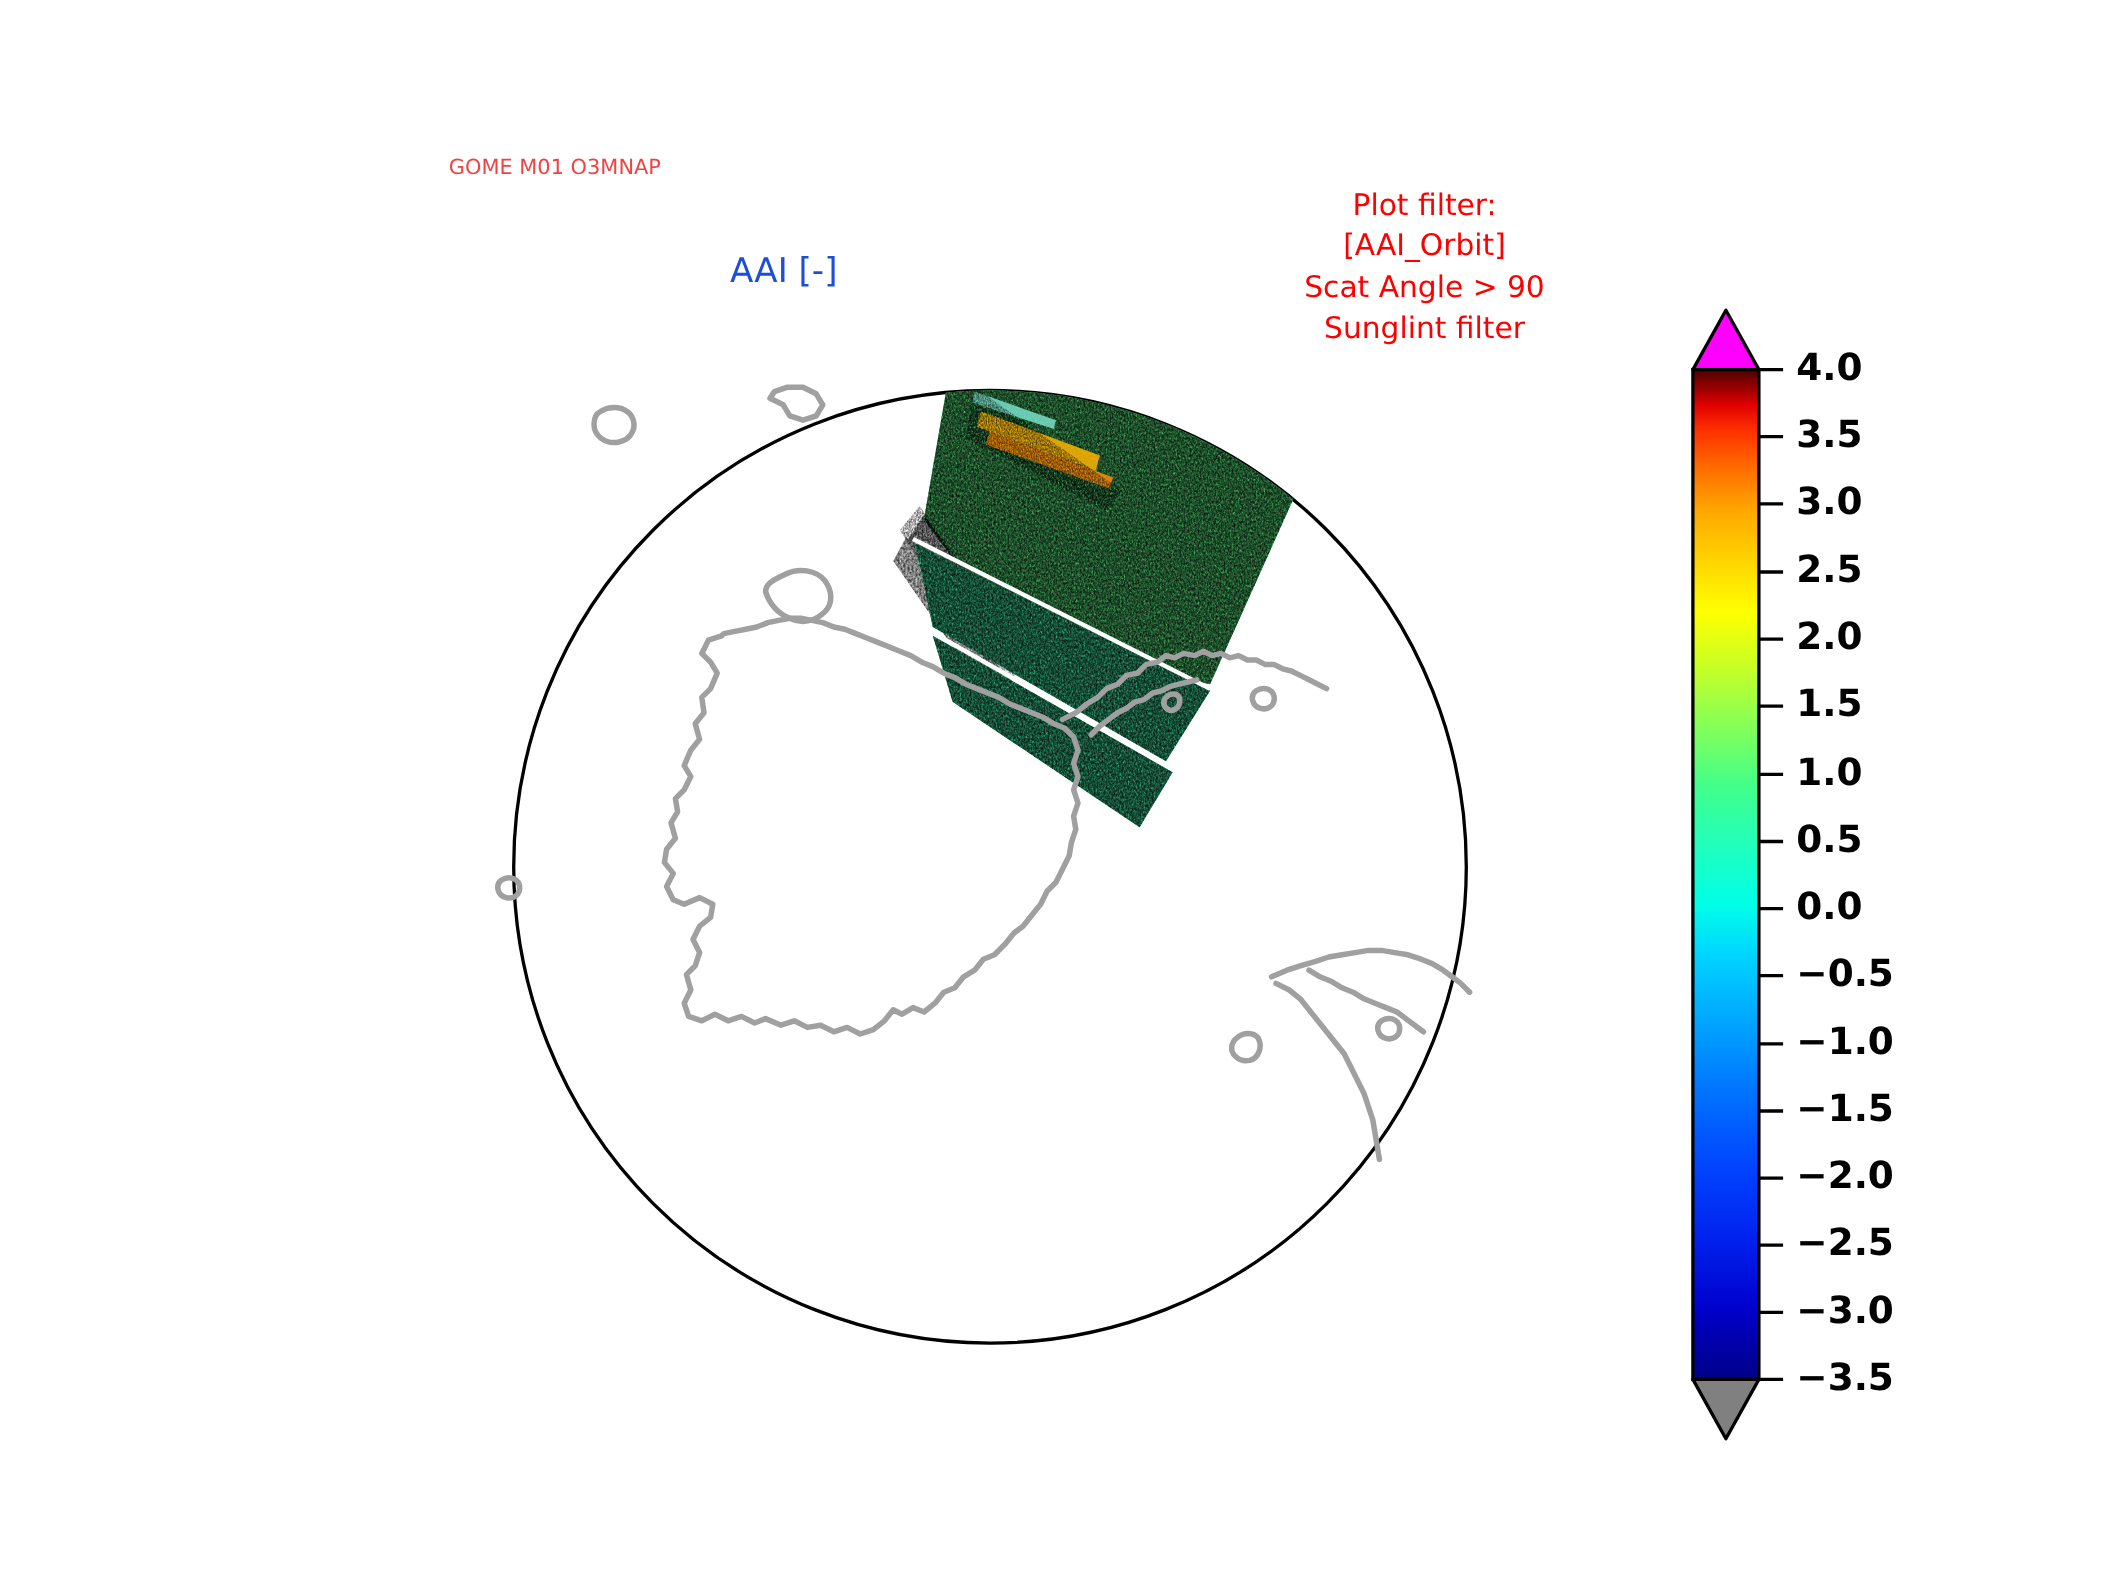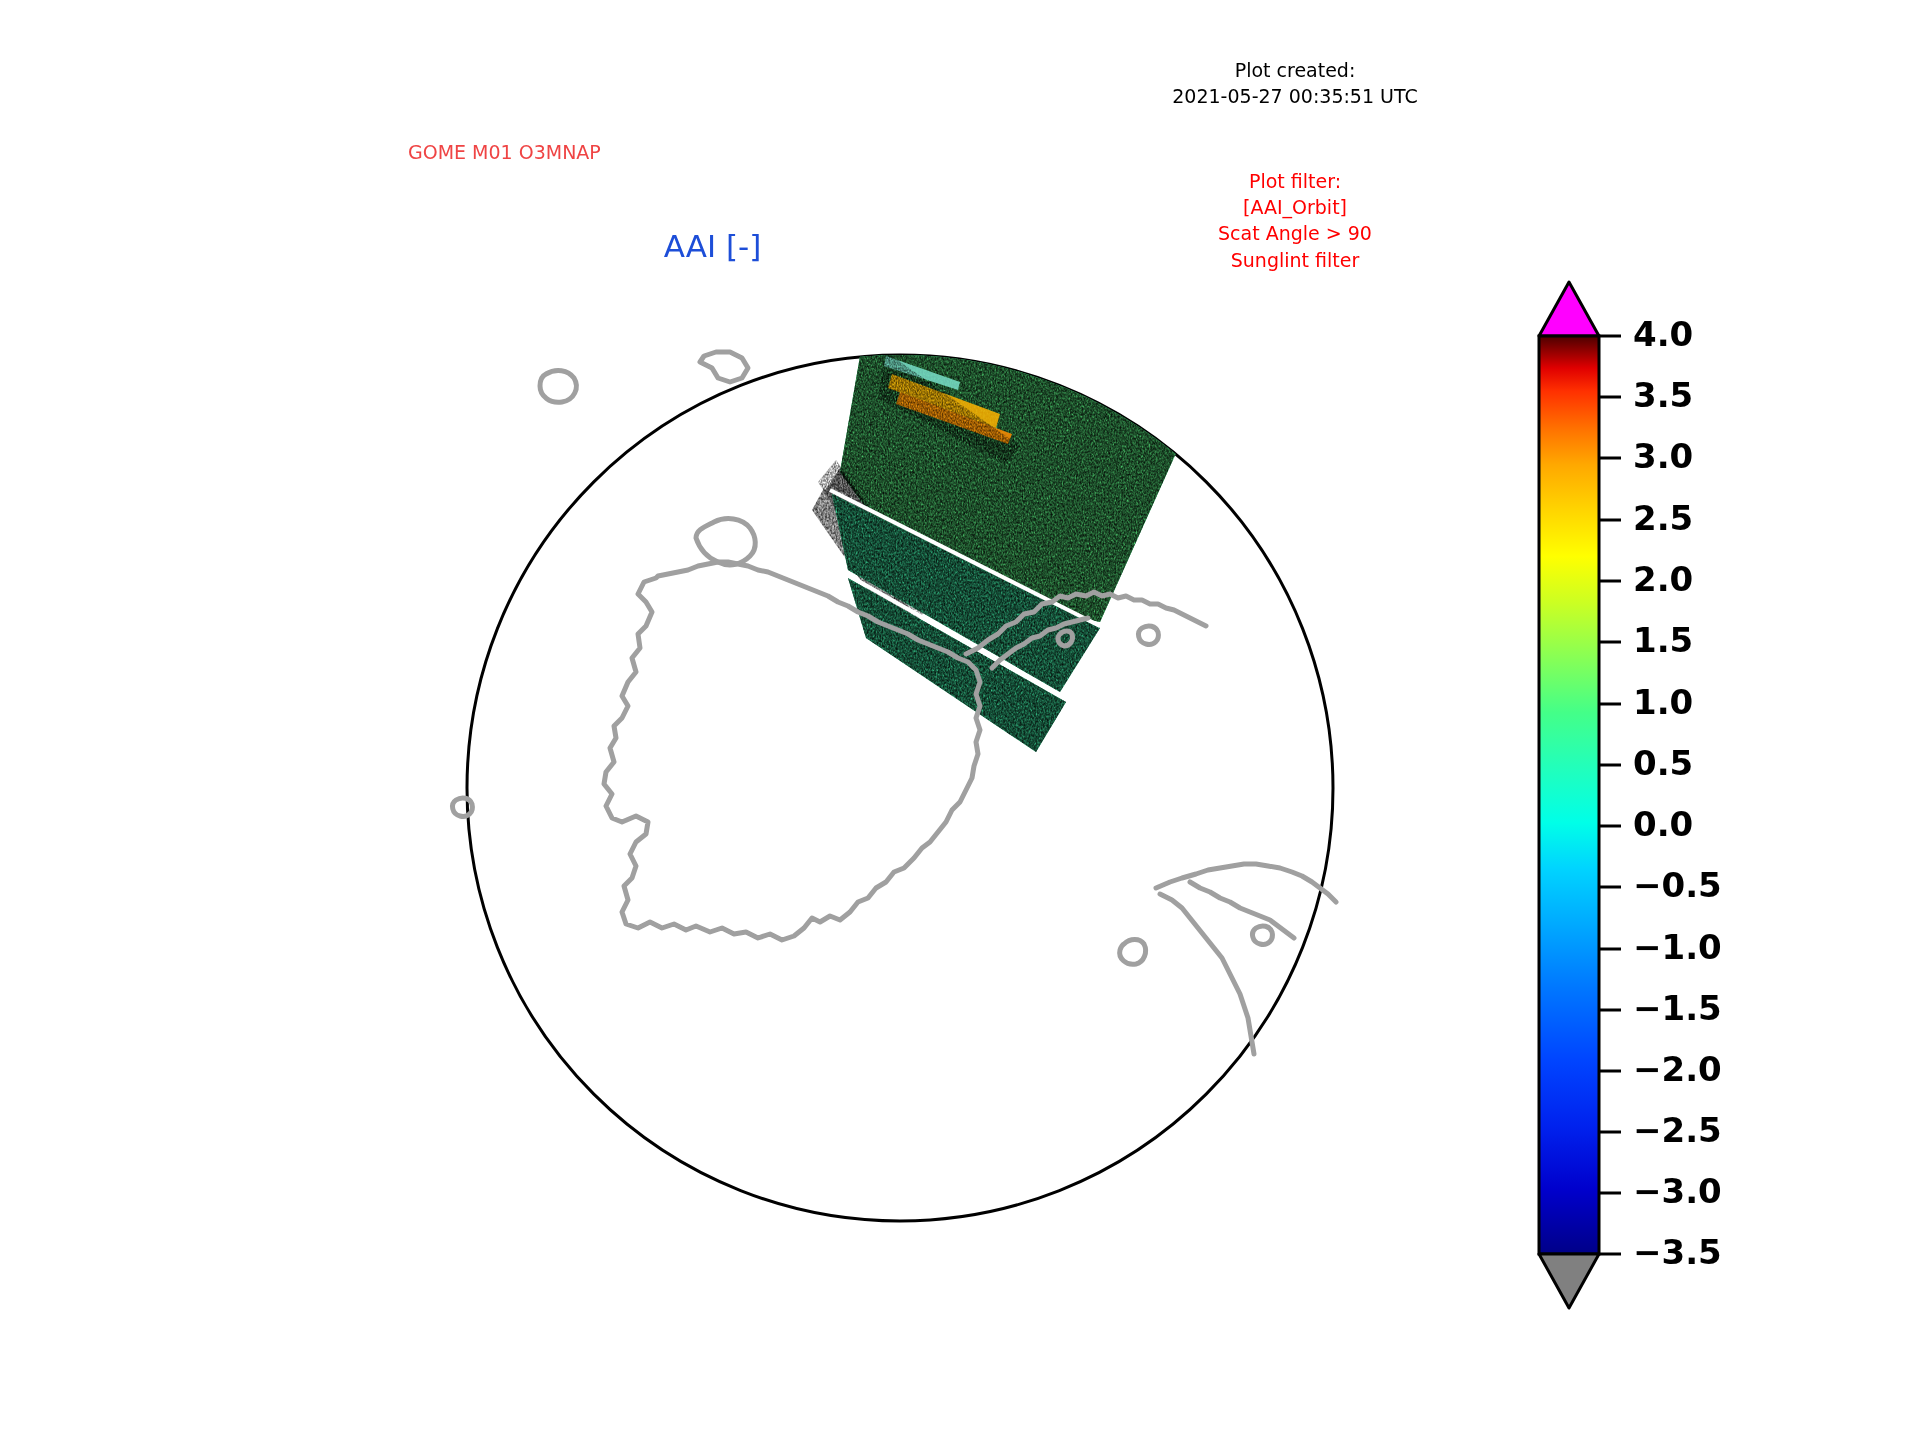--- a/index.html
+++ b/index.html
@@ -61,21 +61,21 @@
     font-size: 31px;
     color: #1d4ed8;
   }
 
   .filter-block {
     position: absolute;
     left: 1160px;
     top: 168px;
     width: 270px;
     text-align: center;
-    font-size: 19px;
+    font-size: 27px;
     color: #ff0000;
     line-height: 1.38;
   }
   .filter-line { display: block; white-space: nowrap; }
 
   
   .map-wrap {
     position: absolute;
     left: 400px;
     top: 282px;
@@ -99,24 +99,20 @@
     font-size: 34px;
     fill: #000000;
   }
 </style>
 </head>
 <body>
 
 <div class="root">
 
 
-  <div class="created-block">
-    <span class="created-line">Plot created:</span>
-    <span class="created-line">2021-05-27 00:35:51 UTC</span>
-  </div>
 
   <div class="meta-block">
     <span class="meta-line">GOME M01 O3MNAP</span>
   </div>
 
   <div class="plot-var-title">AAI [-]</div>
 
   <div class="filter-block">
     <span class="filter-line">Plot filter:</span>
     <span class="filter-line">[AAI_Orbit]</span>

